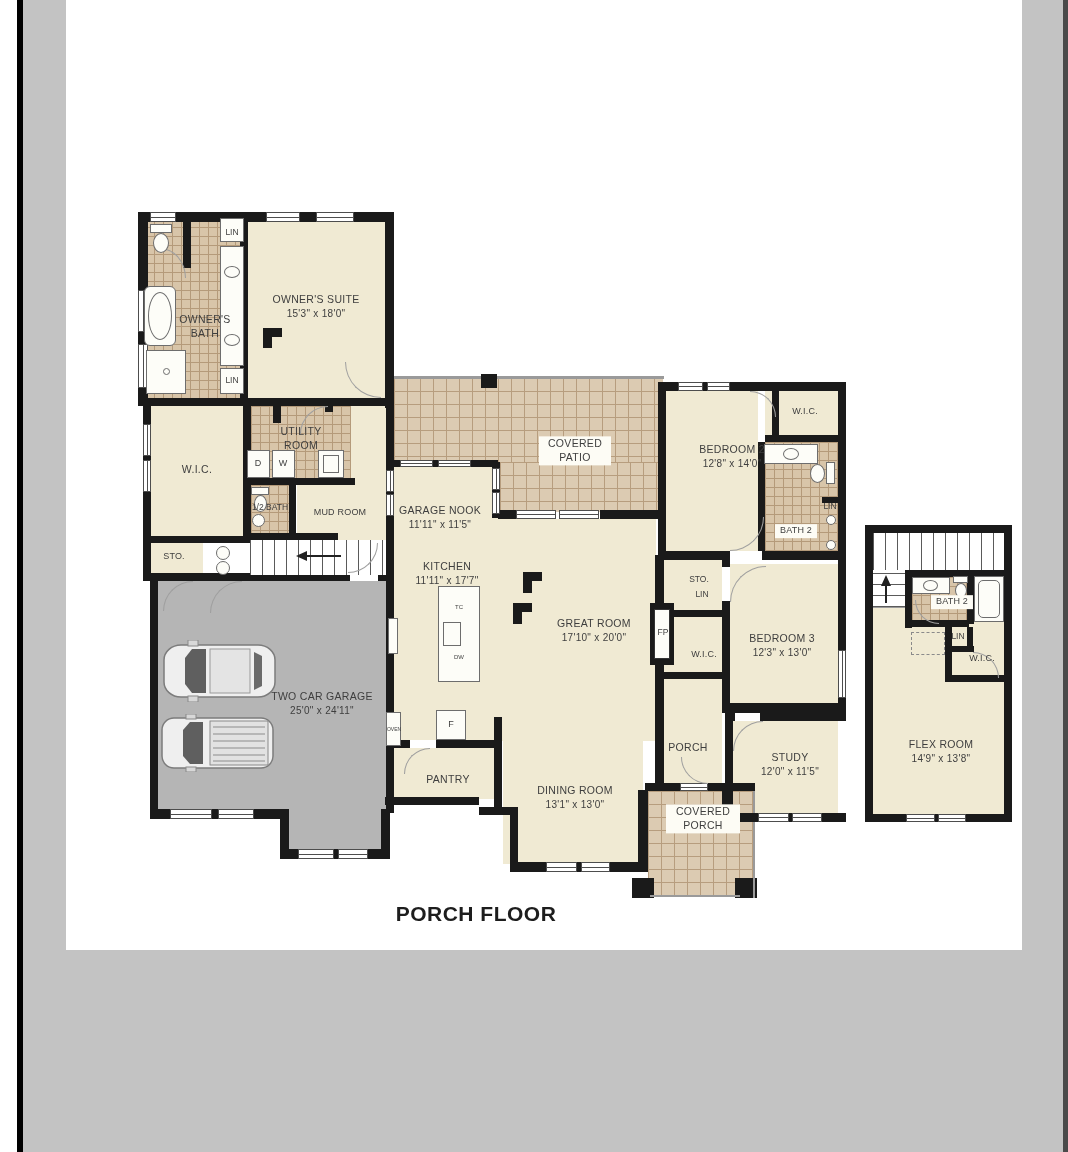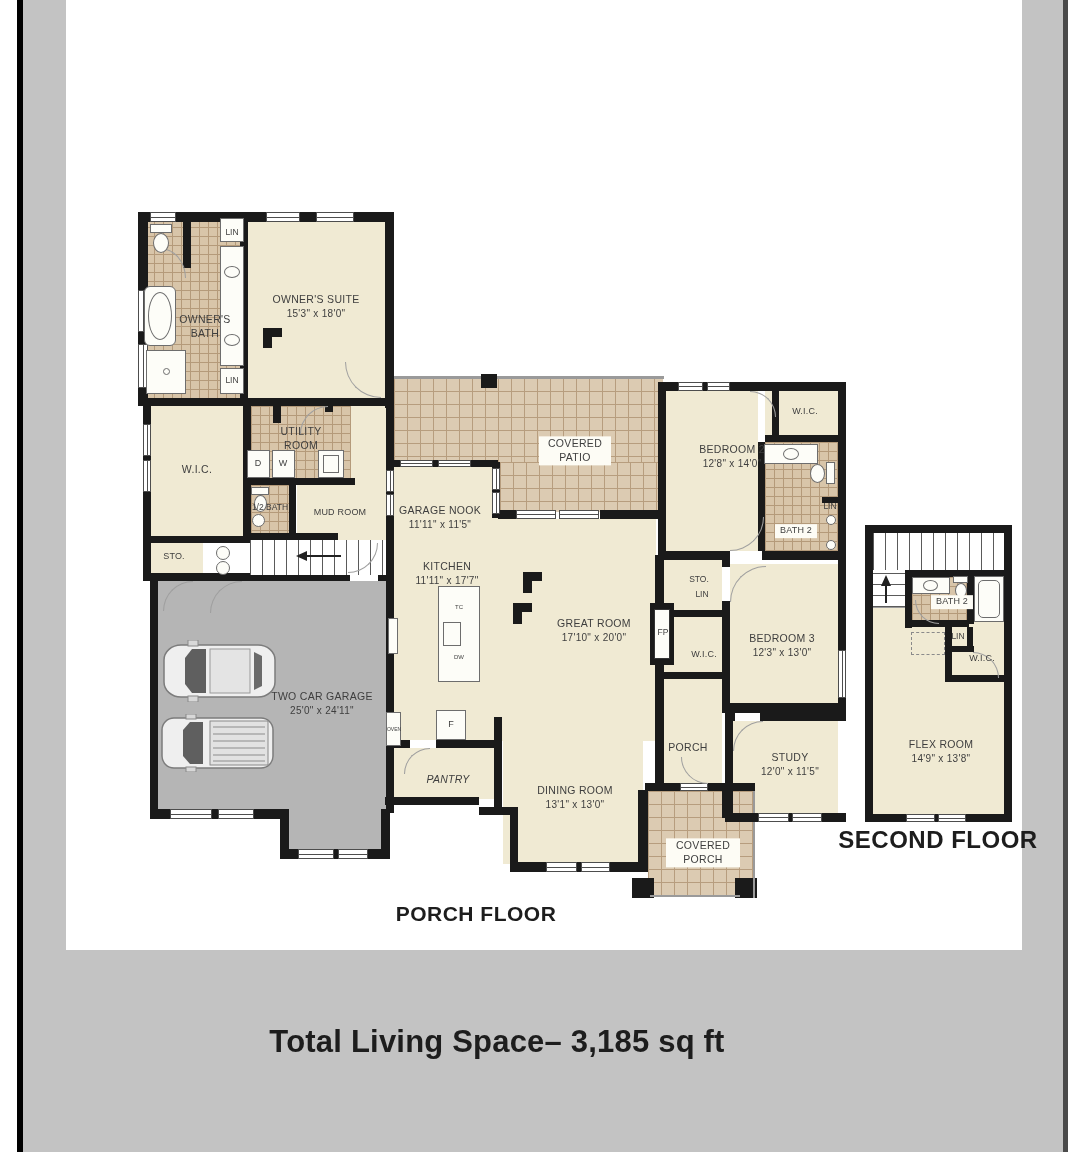--- a/index.html
+++ b/index.html
@@ -351,37 +351,35 @@
     <span class="dims">12'3" x 13'0"</span>
   </div>
   <div class="lbl" style="left:322px;top:703px;">
     <span class="nm">TWO CAR GARAGE</span>
     <span class="dims">25'0" x 24'11"</span>
   </div>
   <div class="lbl t5" style="left:394px;top:729px;">OVEN</div>
   <div class="lbl t9" style="left:451px;top:725px;">F</div>
   <div class="lbl t6" style="left:459px;top:608px;">TC</div>
   <div class="lbl t6" style="left:459px;top:658px;">DW</div>
-  <div class="lbl" style="left:448px;top:780px;font-style:italic;">PANTRY</div>
+  <div class="lbl" style="left:448px;top:780px;">PANTRY</div>
   <div class="lbl" style="left:575px;top:797px;">
     <span class="nm">DINING ROOM</span>
     <span class="dims">13'1" x 13'0"</span>
   </div>
   <div class="lbl" style="left:688px;top:748px;">PORCH</div>
   <div class="lbl" style="left:790px;top:764px;">
     <span class="nm">STUDY</span>
     <span class="dims">12'0" x 11'5"</span>
   </div>
-  <div class="lbl wrap boxed" style="left:703px;top:853px;width:64px;">COVERED PORCH</div>
+  <div class="lbl wrap boxed" style="left:703px;top:819px;width:64px;">COVERED PORCH</div>
 
   <div class="lbl t9 boxed" style="left:952px;top:602px;">BATH 2</div>
   <div class="lbl t8" style="left:958px;top:637px;">LIN</div>
   <div class="lbl t9" style="left:982px;top:659px;">W.I.C.</div>
   <div class="lbl" style="left:941px;top:751px;">
     <span class="nm">FLEX ROOM</span>
     <span class="dims">14'9" x 13'8"</span>
   </div>
 
   <div class="title" style="left:476px;top:914px;font-size:21px;">PORCH FLOOR</div>
-  <div class="title" style="left:938px;top:840px;font-size:24px;">SECOND FLOOR</div>
-  <div class="title" style="left:497px;top:1042px;font-size:31px;letter-spacing:.2px;">Total Living Space– 3,185 sq ft</div>
 
 </div>
 
 </body></html>

